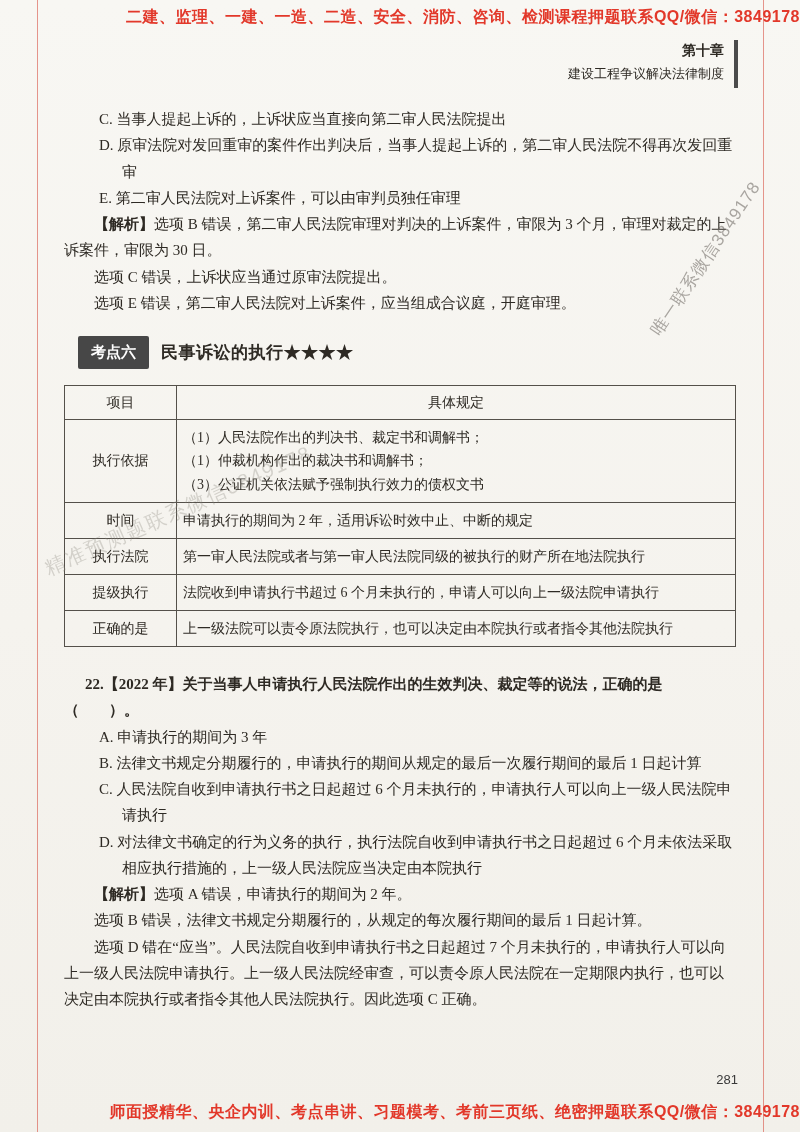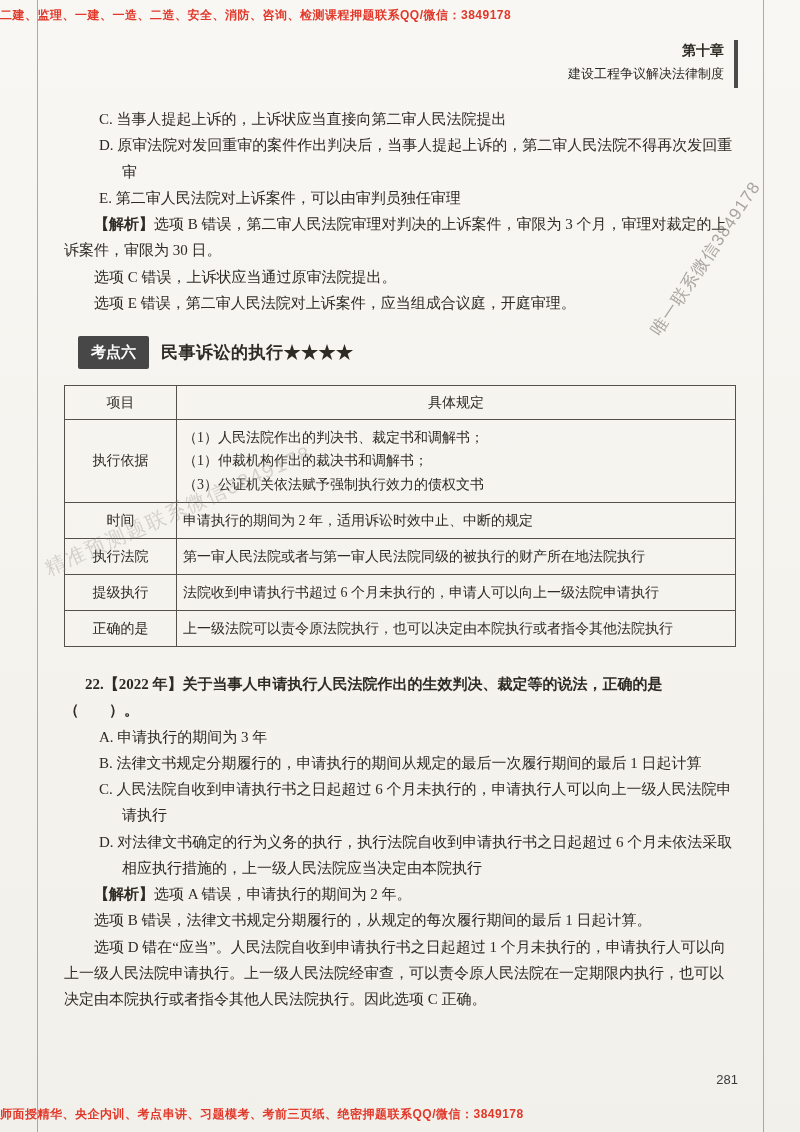--- a/index.html
+++ b/index.html
@@ -4,22 +4,22 @@
 <style>
   * { margin:0; padding:0; box-sizing:border-box; }
   html,body { width:800px; }
   .page {
     position:relative; width:800px; height:1132px; overflow:hidden;
     background:linear-gradient(180deg,#f8f7f3 0%,#f5f3ee 55%,#f2f0ea 100%);
     font-family:"Liberation Serif", serif; color:#2e2a24;
   }
   .edge { position:absolute; top:0; bottom:0; width:1px; background:rgba(214,68,52,.55); }
   .edge-l { left:37px; } .edge-r { right:36px; }
-  .banner { position:absolute; left:0; right:0; text-align:left; color:#e2382a;
-    font-family:"Liberation Sans", sans-serif; font-weight:bold; font-size:12px; letter-spacing:.5px; }
+  .banner { position:absolute; left:0; right:0; text-align:right; color:#e2382a;
+    font-family:"Liberation Sans", sans-serif; font-weight:bold; font-size:16px; letter-spacing:.5px; }
   .banner-top { top:7px; }
   .banner-bottom { bottom:9px; }
   .chapter { position:absolute; top:40px; right:76px; text-align:right; line-height:1.5; }
   .ch-num { font-size:14px; font-weight:bold; }
   .ch-title { font-size:13px; margin-top:3px; }
   .ch-bar { position:absolute; top:40px; right:62px; width:4px; height:48px; background:#4b4b4b; }
   .content { position:absolute; left:64px; right:64px; top:106px; font-size:15px; line-height:1.75; }
   .opt { padding-left:58px; text-indent:-23px; }
   .jx { text-indent:2em; }
   .jxlabel { font-weight:bold; }
@@ -108,21 +108,21 @@
       </table>
 
     <p class="qstem">22.【2022 年】关于当事人申请执行人民法院作出的生效判决、裁定等的说法，正确的是（　　）。</p>
     <div class="opt">A. 申请执行的期间为 3 年</div>
     <div class="opt">B. 法律文书规定分期履行的，申请执行的期间从规定的最后一次履行期间的最后 1 日起计算</div>
     <div class="opt">C. 人民法院自收到申请执行书之日起超过 6 个月未执行的，申请执行人可以向上一级人民法院申请执行</div>
     <div class="opt">D. 对法律文书确定的行为义务的执行，执行法院自收到申请执行书之日起超过 6 个月未依法采取相应执行措施的，上一级人民法院应当决定由本院执行</div>
 
     <p class="jx"><b class="jxlabel">【解析】</b><span>选项 A 错误，申请执行的期间为 2 年。</span></p>
     <p class="jx">选项 B 错误，法律文书规定分期履行的，从规定的每次履行期间的最后 1 日起计算。</p>
-    <p class="jx"><span>选项 D 错在“应当”。人民法院自收到申请执行书之日起超过 1 个月未执行的，申请执行人可以向上一级人民法院申请执行。上一级人民法院经审查，</span><span class="u">可以责令原人民法院在一定期限内执行</span><span>，</span><span class="u">也可以决定由本院执行或者指令其他人民法院执行</span><span>。因此选项 C 正确。</span></p>
+    <p class="jx"><span>选项 D 错在“应当”。人民法院自收到申请执行书之日起超过 7 个月未执行的，申请执行人可以向上一级人民法院申请执行。上一级人民法院经审查，</span><span class="u">可以责令原人民法院在一定期限内执行</span><span>，</span><span class="u">也可以决定由本院执行或者指令其他人民法院执行</span><span>。因此选项 C 正确。</span></p>
 
   </div>
 
   <div class="pagenum">281</div>
   <div class="banner banner-bottom">师面授精华、央企内训、考点串讲、习题模考、考前三页纸、绝密押题联系QQ/微信：3849178</div>
 
   <div class="wm wm1">唯一联系微信3849178</div>
   <div class="wm wm2">精准预测题联系微信3849178</div>
 
 </div>

